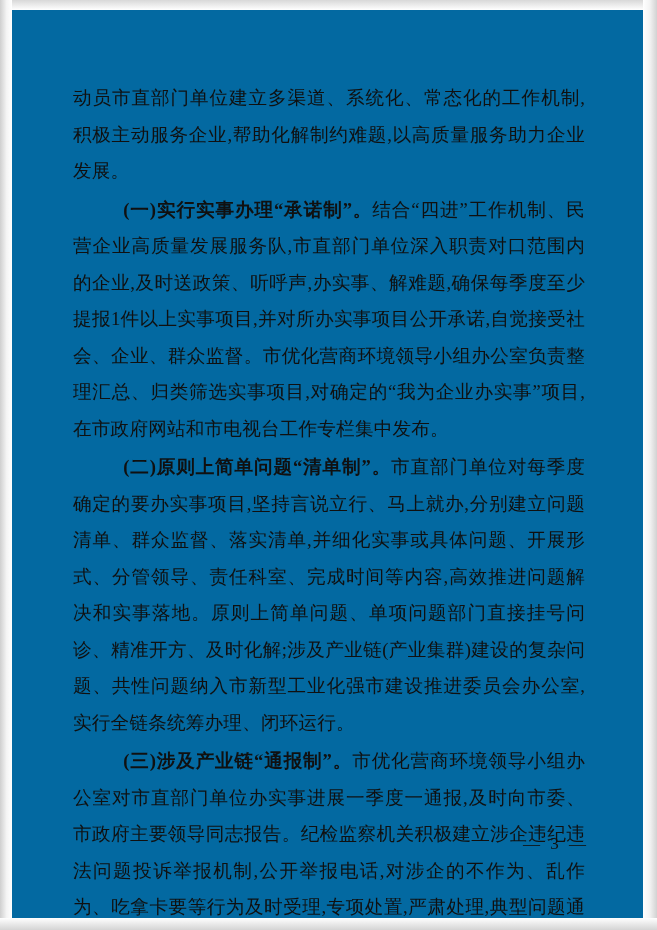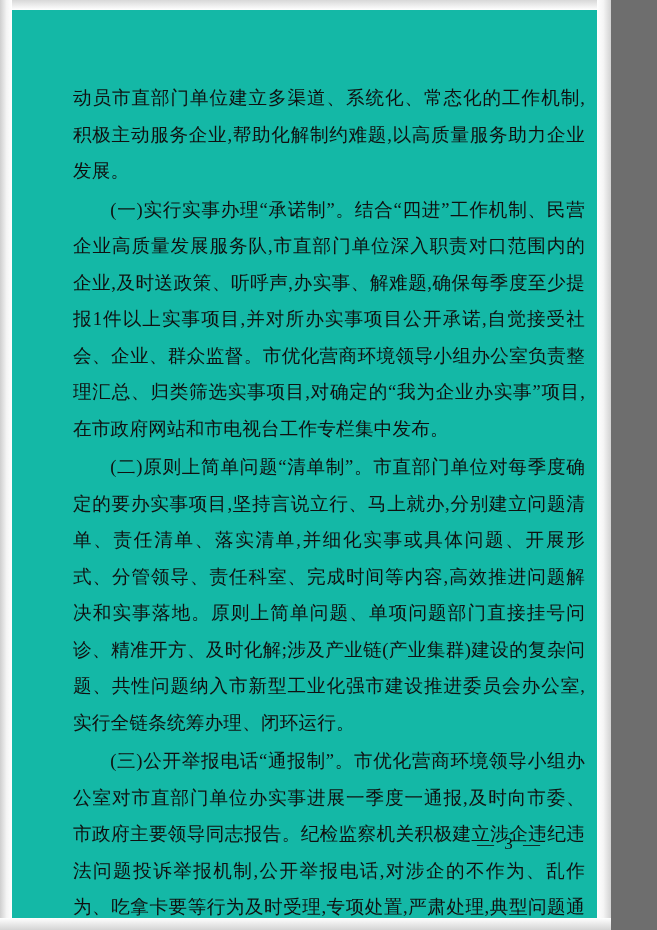--- a/index.html
+++ b/index.html
@@ -5,23 +5,23 @@
   html, body {
     margin: 0;
     padding: 0;
     background: #6e6e6e;
   }
   body {
     font-family: "Liberation Serif", "DejaVu Serif", serif;
   }
   .page {
     position: relative;
-    width: 611px;
+    width: 657px;
     height: 930px;
-    background: #14b8a6;
+    background: #0369a1;
     overflow: hidden;
     box-sizing: border-box;
   }
   
   .scan-edge-left {
     position: absolute;
     left: 0; top: 0;
     width: 12px; height: 930px;
     background: linear-gradient(to right, #cfcfcf 0%, #f4f4f4 55%, #ffffff 100%);
   }
@@ -56,21 +56,22 @@
     color: #101010;
     text-align: justify;
     text-justify: inter-ideograph;
     letter-spacing: 0.2px;
     font-family: "Liberation Serif", "DejaVu Serif", serif;
   }
   p.indent {
     text-indent: 2em;
   }
   .bold-run {
-    font-weight: normal;
+    font-weight: bold;
+    margin-left: 13px;
   }
   .page-number {
     position: absolute;
     right: 68px;
     bottom: 76px;
     font-size: 17px;
     color: #111;
     letter-spacing: 3px;
     font-family: "Liberation Serif", "DejaVu Serif", serif;
   }
@@ -88,23 +89,23 @@
 
     <p class="para">
       <span>动员市直部门单位建立多渠道、系统化、常态化的工作机制,积极主动服务企业,帮助化解制约难题,以高质量服务助力企业发展。</span>
     </p>
 
     <p class="para indent">
       <span class="bold-run">(一)实行实事办理“承诺制”。</span><span>结合“四进”工作机制、民营企业高质量发展服务队,市直部门单位深入职责对口范围内的企业,及时送政策、听呼声,办实事、解难题,确保每季度至少提报1件以上实事项目,并对所办实事项目公开承诺,自觉接受社会、企业、群众监督。市优化营商环境领导小组办公室负责整理汇总、归类筛选实事项目,对确定的“我为企业办实事”项目,在市政府网站和市电视台工作专栏集中发布。</span>
     </p>
 
     <p class="para indent">
-      <span class="bold-run">(二)原则上简单问题“清单制”。</span><span>市直部门单位对每季度确定的要办实事项目,坚持言说立行、马上就办,分别建立问题清单、责任清单、落实清单,并细化实事或具体问题、开展形式、分管领导、责任科室、完成时间等内容,高效推进问题解决和实事落地。原则上简单问题、单项问题部门直接挂号问诊、精准开方、及时化解;涉及产业链(产业集群)建设的复杂问题、共性问题纳入市新型工业化强市建设推进委员会办公室,实行全链条统筹办理、闭环运行。</span>
+      <span class="bold-run">(二)原则上简单问题“清单制”。</span><span>市直部门单位对每季度确定的要办实事项目,坚持言说立行、马上就办,分别建立问题清单、群众监督、落实清单,并细化实事或具体问题、开展形式、分管领导、责任科室、完成时间等内容,高效推进问题解决和实事落地。原则上简单问题、单项问题部门直接挂号问诊、精准开方、及时化解;涉及产业链(产业集群)建设的复杂问题、共性问题纳入市新型工业化强市建设推进委员会办公室,实行全链条统筹办理、闭环运行。</span>
     </p>
 
     <p class="para indent">
-      <span class="bold-run">(三)公开举报电话“通报制”。</span><span>市优化营商环境领导小组办公室对市直部门单位办实事进展一季度一通报,及时向市委、市政府主要领导同志报告。纪检监察机关积极建立涉企违纪违法问题投诉举报机制,公开举报电话,对涉企的不作为、乱作为、吃拿卡要等行为及时受理,专项处置,严肃处理,典型问题通报曝光。</span>
+      <span class="bold-run">(三)涉及产业链“通报制”。</span><span>市优化营商环境领导小组办公室对市直部门单位办实事进展一季度一通报,及时向市委、市政府主要领导同志报告。纪检监察机关积极建立涉企违纪违法问题投诉举报机制,公开举报电话,对涉企的不作为、乱作为、吃拿卡要等行为及时受理,专项处置,严肃处理,典型问题通报曝光。</span>
     </p>
 
   </div>
 
   <div class="page-number">— 3 —</div>
 </div>
 
 </body></html>

